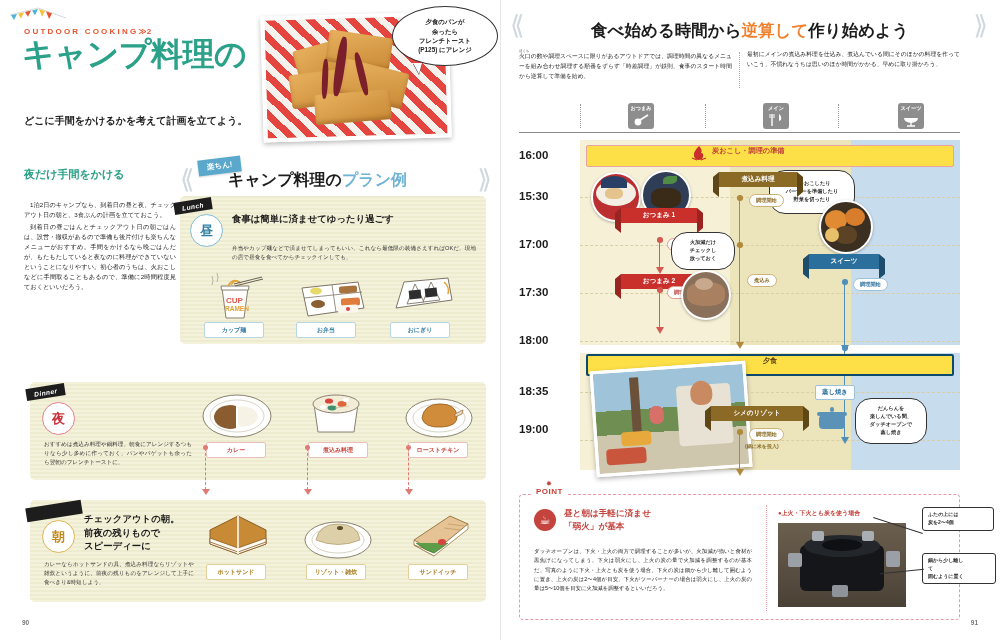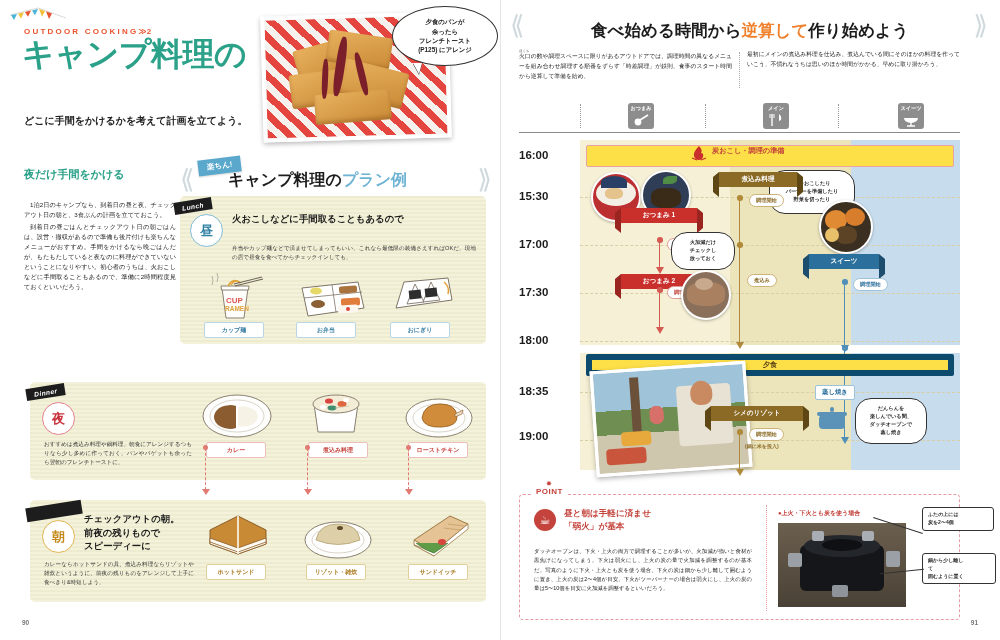--- a/index.html
+++ b/index.html
@@ -184,21 +184,21 @@
   .band-split{position:absolute;left:0;top:205px;width:380px;height:8px;background:#fff;}
 
   .tick{position:absolute;left:0;font-size:11.5px;font-weight:bold;color:#1c1c1c;}
   .gridline{position:absolute;left:61px;width:380px;height:0;border-top:1px dashed #d9cfa6;}
 
   .wide-box{
     position:absolute;background:#fde047;border-radius:2px;box-sizing:border-box;
     display:flex;
   }
   .wide-box.red{border:1px solid #e9a3a3;}
-  .wide-box.gold{border:6px solid #0c4a6e;}
+  .wide-box.gold{border:2px solid #0c4a6e;}
   .wb-label{font-size:7.2px;font-weight:bold;}
 
   .ribbon{
     position:absolute;color:#fff;font-size:6.6px;font-weight:bold;
     padding:3px 12px;text-align:center;box-sizing:border-box;
   }
   .ribbon::before,.ribbon::after{
     content:"";position:absolute;top:0;width:7px;height:100%;
   }
   .ribbon.red{background:#c9302c;}
@@ -349,21 +349,21 @@
       <span class="brk l">⟪</span>
       <span class="brk r">⟫</span>
       <div class="plan-flag">楽ちん!</div>
       <div class="plan-title"><span>キャンプ料理の</span><span class="accent">プラン例</span></div>
     </div>
 
     <div class="card" style="left:180px;top:196px;width:306px;height:148px;">
       <div class="tag-black" style="left:-6px;top:4px;">Lunch</div>
       <div class="circ lunch" style="left:10px;top:18px;">昼</div>
       <div class="card-h" style="left:52px;top:16px;width:248px;">
-        <div>火おこしなどに手間取ることもあるので</div>
+        <div>食事は簡単に済ませてゆったり過ごす</div>
       </div>
       <div class="card-p" style="left:52px;top:48px;width:244px;">弁当やカップ麺などで済ませてしまってもいい。これなら最低限の装備さえすればOKだ。現地の店で昼食を食べてからチェックインしても。</div>
 
       <svg style="position:absolute;left:24px;top:74px;" width="62" height="52" viewBox="0 0 62 52">
         <path d="M18 18 L44 18 L40 48 L22 48 Z" fill="#fdfdfb" stroke="#8a8070" stroke-width="1"></path>
         <path d="M17 16 L45 16 L44.5 20 L17.5 20 Z" fill="#fff" stroke="#8a8070" stroke-width="1"></path>
         <path d="M24 16 q5 -9 12 -3" stroke="#e0a33c" stroke-width="1.6" fill="none"></path>
         <path d="M27 15 q4 -7 10 -2" stroke="#e0a33c" stroke-width="1.4" fill="none"></path>
         <path d="M30 14 L58 7" stroke="#6b6257" stroke-width="1.1"></path>
         <path d="M31 16 L59 9" stroke="#6b6257" stroke-width="1.1"></path>
@@ -536,21 +536,21 @@
     <div class="gridline" style="top:201px;"></div>
     <div class="gridline" style="top:252px;"></div>
     <div class="gridline" style="top:300px;"></div>
 
     <div class="tick" style="top:9px;">16:00</div>
     <div class="tick" style="top:50px;">15:30</div>
     <div class="tick" style="top:98px;">17:00</div>
     <div class="tick" style="top:146px;">17:30</div>
     <div class="tick" style="top:194px;">18:00</div>
     <div class="tick" style="top:245px;">18:35</div>
-    <div class="tick" style="top:290px;">19:00</div>
+    <div class="tick" style="top:283px;">19:00</div>
 
     <div class="wide-box red" style="left:67px;top:5px;width:368px;height:22px;">
       <svg style="margin-left:104px;margin-right:5px;" width="16" height="15" viewBox="0 0 16 15">
         <path d="M8 0 q4 4 2 7 q3 0 2 4 q-1 3 -4 3 q-4 0 -5 -4 q-1 -4 5 -10 Z" fill="#c9302c"></path>
         <path d="M1 12 L6 14 M15 12 L10 14" stroke="#c9302c" stroke-width="1.2"></path>
       </svg>
       <span class="wb-label" style="color:#c4433c;">炭おこし・調理の準備</span>
     </div>
 
     <div class="thought" style="left:250px;top:30px;width:86px;height:44px;white-space:pre-line;">炭をおこしたり

